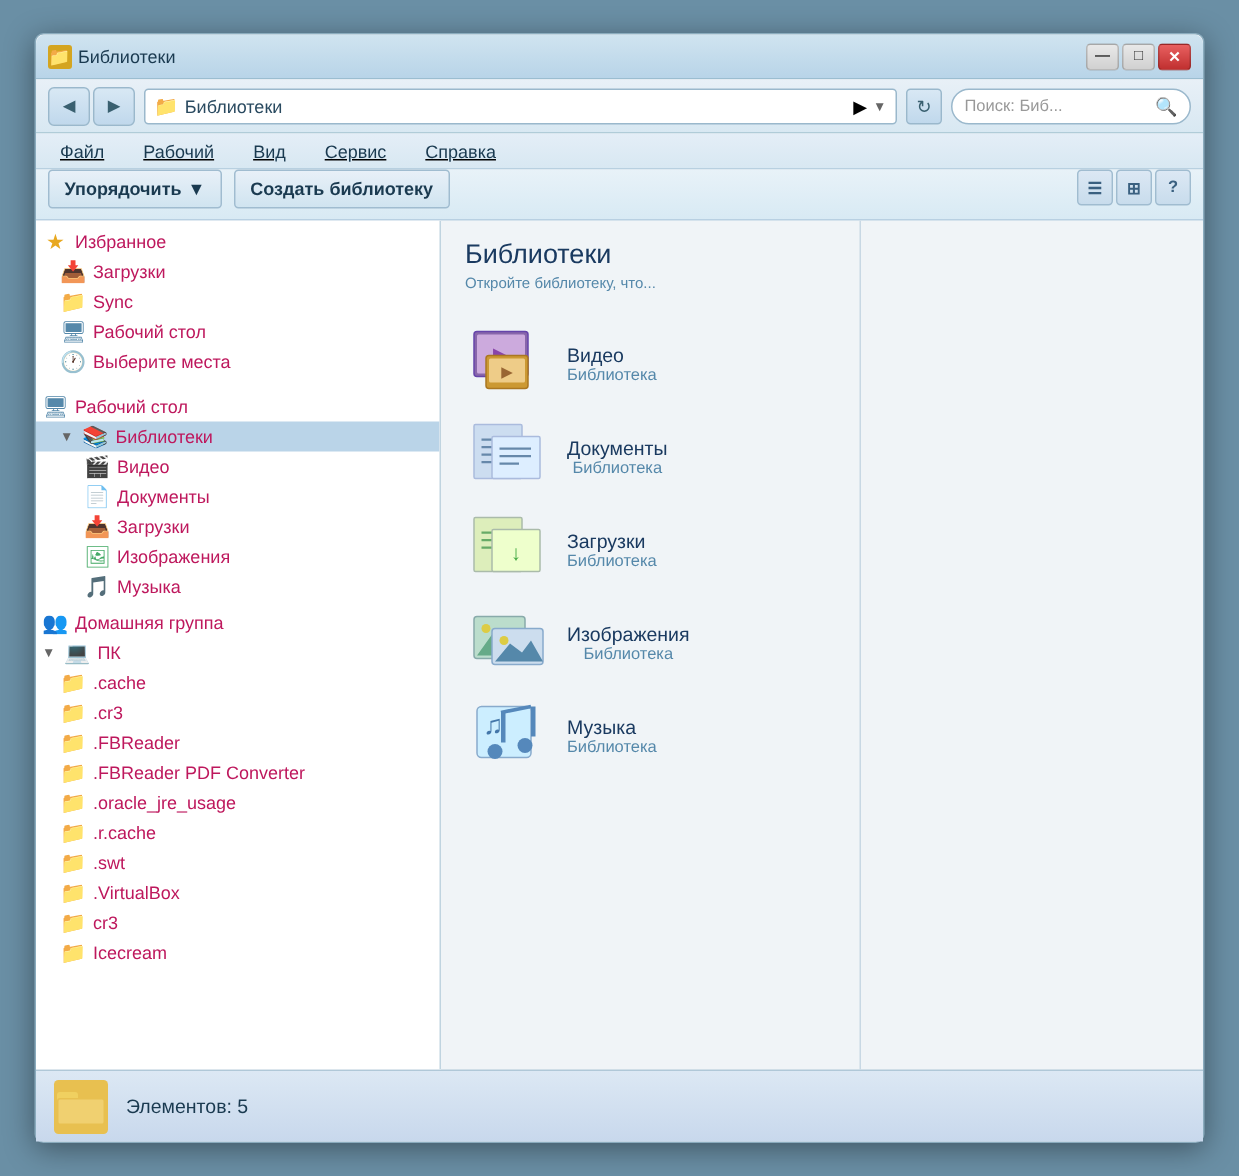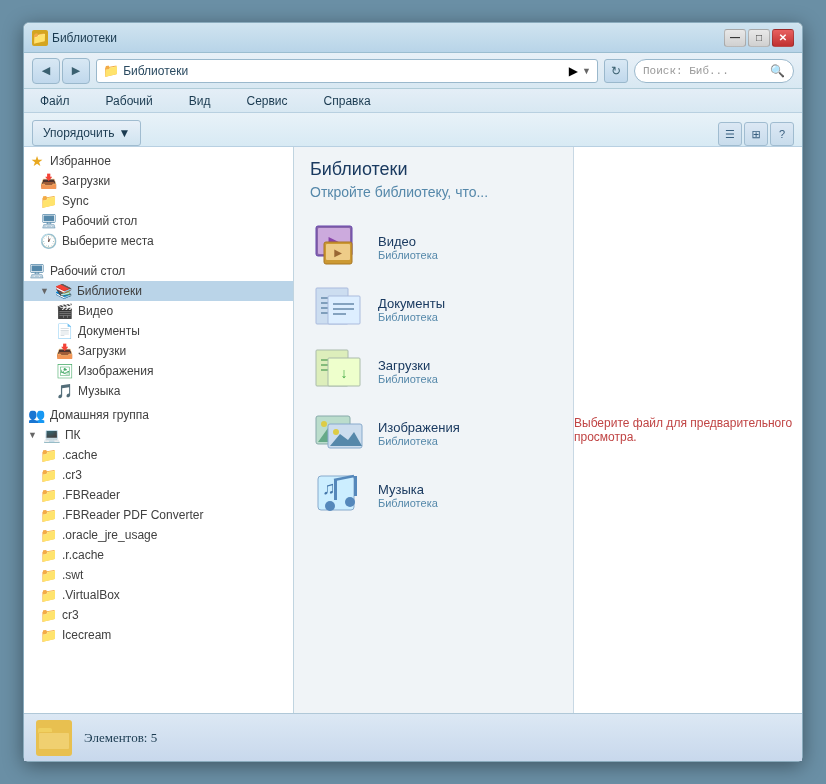--- a/index.html
+++ b/index.html
@@ -144,54 +144,55 @@
       border-radius: 12px;
       display: flex;
       align-items: center;
       padding: 0 8px;
       gap: 4px;
     }
     .search-placeholder {
       font-size: 11px;
       color: #999;
       flex: 1;
-      font-family: Liberation Mono, monospace;
     }
     .search-icon-sym {
       font-size: 12px;
       color: #666;
     }
 
     
     .menubar {
       height: 24px;
       background: linear-gradient(to bottom, #e4eef7, #d8e8f2);
       display: flex;
       align-items: center;
       padding: 0 8px;
-      gap: 20px;
+      gap: 10px;
       border-bottom: 1px solid #b8d0e0;
+      text-decoration: underline;
     }
     .menu-item {
       padding: 2px 8px;
       font-size: 12px;
       color: #1a3a50;
       cursor: pointer;
       border-radius: 3px;
     }
 
     
     .toolbar {
       height: 34px;
       background: linear-gradient(to bottom, #e8f2f8, #d8eaf4);
       display: flex;
-      align-items: flex-end;
+      align-items: flex-start;
       padding: 0 8px;
       gap: 8px;
       border-bottom: 1px solid #b8d0e2;
+      font-weight: bold;
     }
     .toolbar-btn {
       height: 26px;
       padding: 0 10px;
       background: linear-gradient(to bottom, #e8f0f8, #d0e4f0);
       border: 1px solid #a0bcd0;
       border-radius: 3px;
       cursor: pointer;
       font-size: 12px;
       color: #1a3a50;
@@ -245,21 +246,21 @@
       align-items: center;
       padding: 2px 4px;
       cursor: pointer;
       gap: 4px;
       white-space: nowrap;
     }
     .tree-item.selected { background: #bad4e8; }
     .tree-indent-1 { padding-left: 16px; }
     .tree-indent-2 { padding-left: 32px; }
     .tree-item-icon { font-size: 14px; width: 18px; text-align: center; flex-shrink: 0; }
-    .tree-item-label { font-size: 12px; color: #404040; }
+    .tree-item-label { font-size: 12px; color: #be185d; }
     .expand-arrow { font-size: 9px; color: #666; margin-right: 2px; }
 
     
     .icon-folder { color: #e8c050; }
     .icon-desktop { color: #5588aa; }
     .icon-recent { color: #aaaacc; }
     .icon-star { color: #e8a820; }
     .icon-home-group { color: #6688bb; }
     .icon-pc { color: #5577aa; }
     .icon-library { color: #c8a040; }
@@ -289,21 +290,21 @@
       padding: 12px 16px;
       border-right: 1px solid #c8d8e4;
       overflow-y: auto;
     }
     .libraries-header {
       font-size: 18px;
       color: #1a3a60;
       margin-bottom: 4px;
     }
     .libraries-subheader {
-      font-size: 14px;
+      font-size: 10px;
       color: #5588aa;
       margin-bottom: 16px;
     }
     .lib-item {
       display: flex;
       align-items: center;
       gap: 12px;
       padding: 8px 4px;
       cursor: pointer;
       border-radius: 4px;
@@ -317,20 +318,21 @@
       flex-shrink: 0;
     }
     .lib-info .lib-name {
       font-size: 13px;
       color: #1a3a60;
       font-weight: 500;
     }
     .lib-info .lib-type {
       font-size: 11px;
       color: #5588aa;
+      text-align: center;
     }
 
     
     .preview-panel {
       flex: 1;
       display: flex;
       align-items: center;
       justify-content: center;
       background: white;
     }
@@ -355,21 +357,20 @@
       background: #e8c050;
       border-radius: 3px;
       display: flex;
       align-items: center;
       justify-content: center;
       font-size: 24px;
     }
     .status-text {
       font-size: 13px;
       color: #1a3a50;
-      font-family: Liberation Serif, serif;
     }
 
     
     .lib-icon-video {
       position: relative;
     }
     .lib-icon-docs { position: relative; }
     .lib-icon-music { position: relative; }
     .lib-icon-images { position: relative; }
   </style>
@@ -413,20 +414,23 @@
     <span class="menu-item">Рабочий</span>
     <span class="menu-item">Вид</span>
     <span class="menu-item">Сервис</span>
     <span class="menu-item">Справка</span>
   </div>
 
   <div class="toolbar">
     <div class="toolbar-btn">
       <span>Упорядочить</span>
       <span>▼</span>
+    </div>
+    <div class="toolbar-btn">
+      <span>Создать библиотеку</span>
     </div>
     <div class="toolbar-spacer"></div>
     <div class="toolbar-view-btns">
       <div class="view-btn">☰</div>
       <div class="view-btn">⊞</div>
       <div class="view-btn">?</div>
     </div>
   </div>
 
   <div class="main-content">
@@ -629,23 +633,20 @@
                 <text x="8" y="22" font-size="18" fill="#4477aa">♫</text>
               </svg>
             </div>
             <div class="lib-info">
               <div class="lib-name">Музыка</div>
               <div class="lib-type">Библиотека</div>
             </div>
           </div>
         </div>
 
-        <div class="preview-panel">
-          <span class="preview-text">Выберите файл для предварительного просмотра.</span>
-        </div>
       </div>
     </div>
   </div>
 
   <div class="statusbar">
     <div class="status-folder-icon">
       <svg width="32" height="28" viewBox="0 0 32 28">
         <rect x="0" y="6" width="32" height="20" rx="2" fill="#e8c050"></rect>
         <rect x="0" y="4" width="14" height="8" rx="2" fill="#f0d060"></rect>
         <rect x="0" y="8" width="32" height="18" rx="2" fill="#e8c050"></rect>

